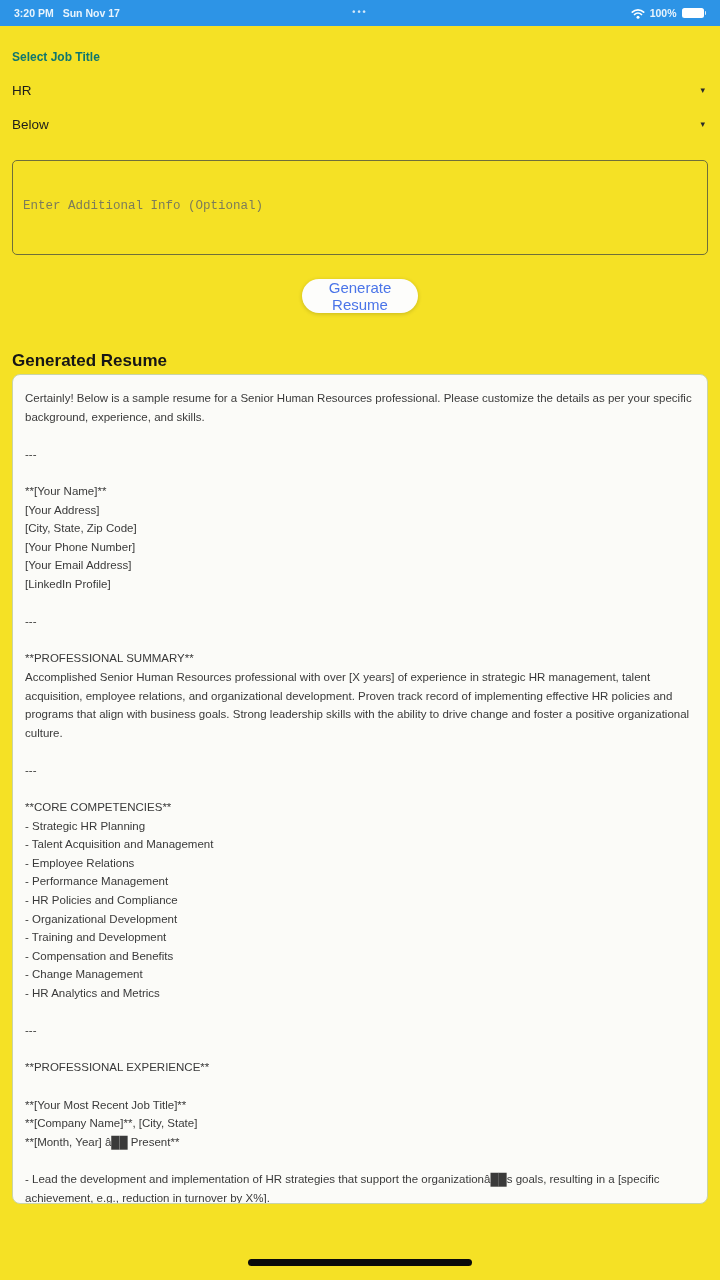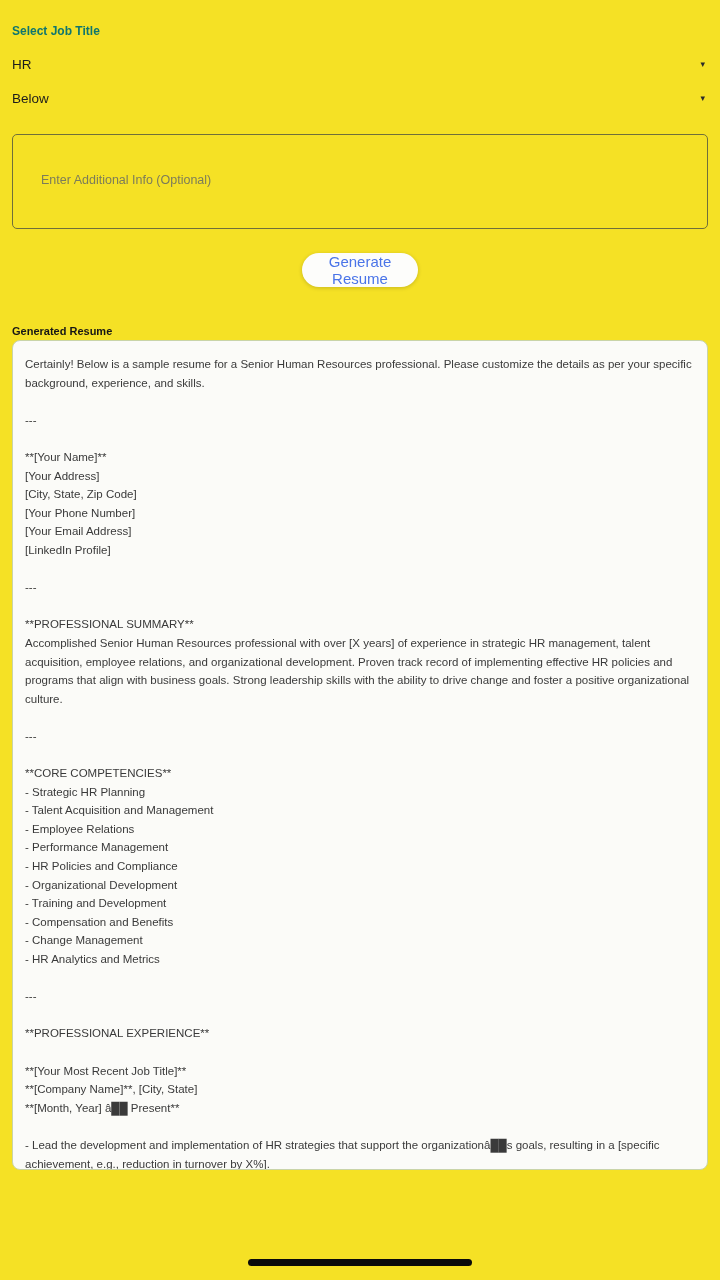--- a/index.html
+++ b/index.html
@@ -34,52 +34,73 @@
   .select-row {
     margin-top:19px; display:flex; align-items:center; justify-content:space-between;
     padding-right:3px; cursor:pointer;gap:24px;
   }
   .select-value { font-size:13.5px; color:#1c1c1c; }
   .chevron { font-size:9px; color:#2a2a2a; line-height:1; }
 
   .textarea-input {
     margin-top:28px; width:100%; height:95px; resize:none;
     background:transparent; border:1.5px solid #6F6F3A; border-radius:5px;
-    padding:38px 10px 10px 28px; font-family:Liberation Sans, sans-serif;
+    padding:38px 10px 10px 10px; font-family:Liberation Mono, monospace;
     font-size:12.5px; color:#333; outline:none; display:block;
   }
   .textarea-input::placeholder { color:#7C7C5A; opacity:1; }
 
   .button-row { display:flex; justify-content:center; margin-top:24px; }
   .generate-btn {
     width:116px; height:34px; border:none; border-radius:17px;
     background:#FDFDFB; color:#4A74E8; font-size:15px;
     font-family:"Liberation Sans", sans-serif;
     box-shadow:0 1px 4px rgba(0,0,0,0.18); cursor:pointer;
   }
 
-  .resume-heading { margin-top:38px; font-size:11px; font-weight:700; color:#161616; }
+  .resume-heading { margin-top:38px; font-size:17px; font-weight:700; color:#161616; }
 
   .resume-box {
     margin-top:3px; background:#FBFBF8; border:1.5px solid #C9D4A8;
     border-radius:8px; padding:14px 12px; height:830px; overflow:hidden;
   }
   .resume-text {
     white-space:pre-wrap; font-size:11.5px; line-height:18.6px; color:#3A3A3A;
   }
 
   .home-indicator {
     position:absolute; left:248px; bottom:14px; width:224px; height:7px;
     background:#0A0A0A; border-radius:4px; z-index:10;
   }
 </style>
 </head>
 <body>
 
 <div class="topbar">
+  <div class="statusbar">
+    <div class="status-left">
+      <span>3:20 PM</span>
+      <span>Sun Nov 17</span>
+    </div>
+    <div class="status-center">•••</div>
+    <div class="status-right">
+      <span style="display:flex;align-items:center;">
+        <svg width="14" height="11" viewBox="0 0 14 11">
+          <path d="M1.3 4.1 a8.2 8.2 0 0 1 11.4 0" stroke="#FFFFFF" stroke-width="1.7" fill="none" stroke-linecap="round"></path>
+          <path d="M3.5 6.5 a5 5 0 0 1 7 0" stroke="#FFFFFF" stroke-width="1.7" fill="none" stroke-linecap="round"></path>
+          <circle cx="7" cy="9.2" r="1.5" fill="#FFFFFF"></circle>
+        </svg>
+      </span>
+      <span>100%</span>
+      <span class="battery-wrap">
+        <span class="battery-body"></span>
+          <span class="battery-nub"></span>
+      </span>
+    </div>
+  </div>
 </div>
 
 <div class="main">
 
   <div class="field-label">Select Job Title</div>
   <div class="select-row">
     <span class="select-value">HR</span>
     <span class="chevron">▾</span>
   </div>
 

